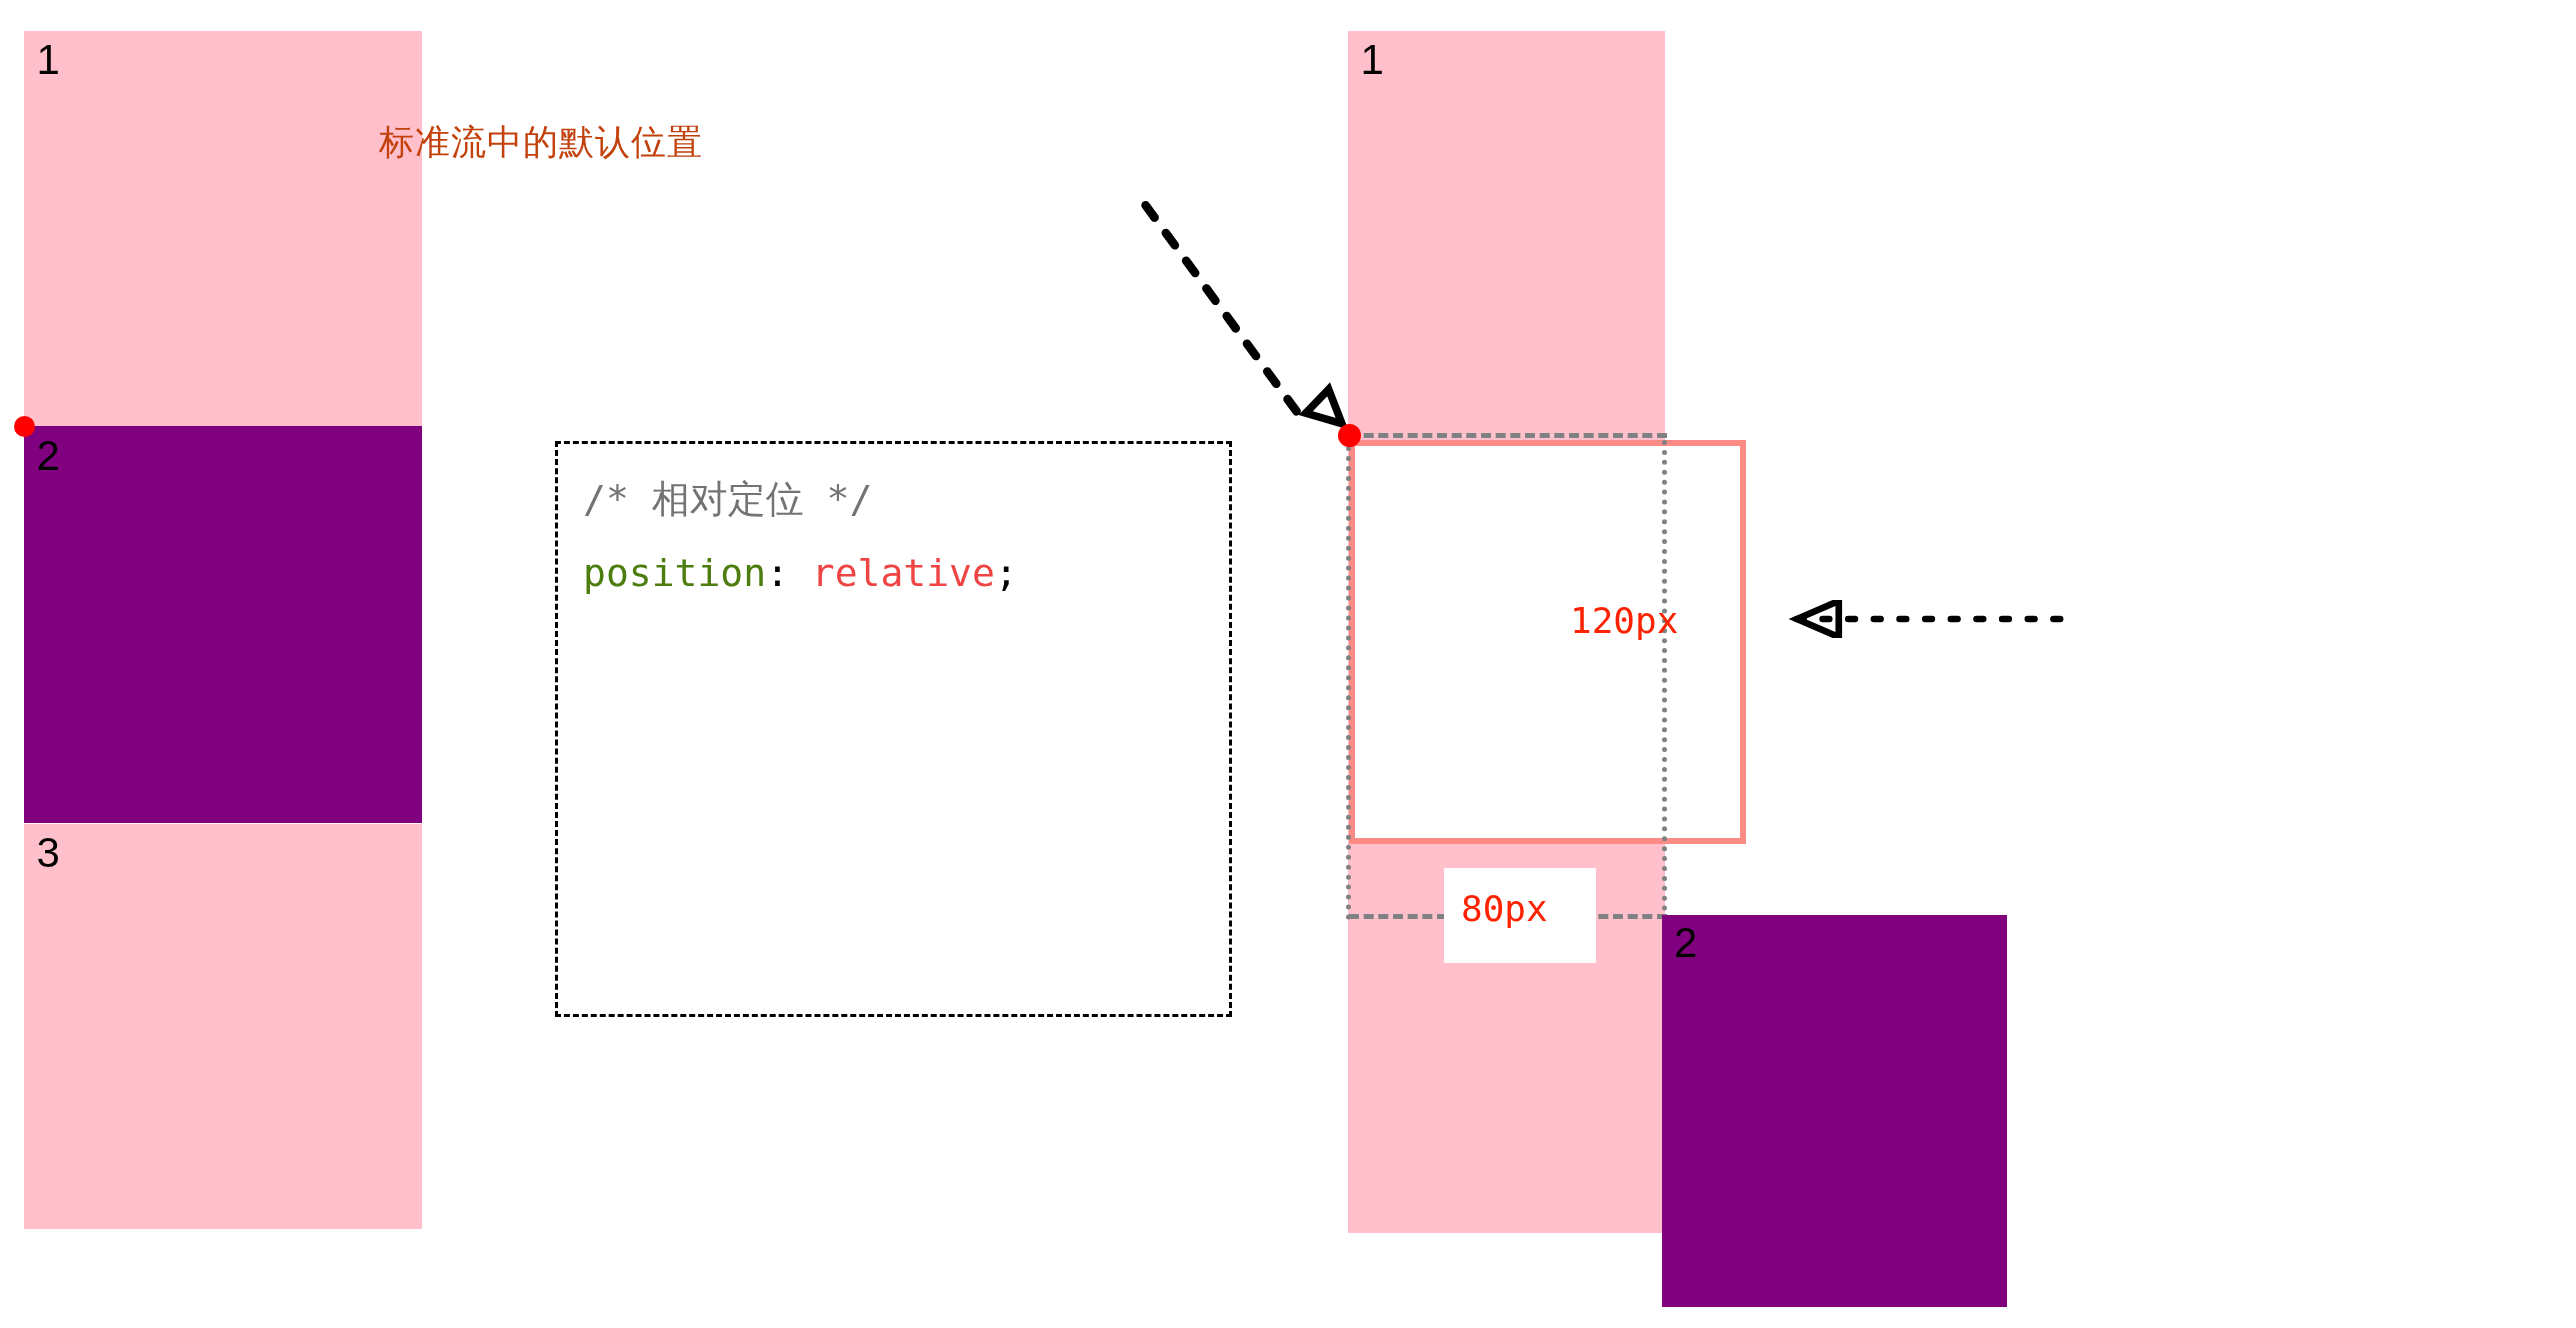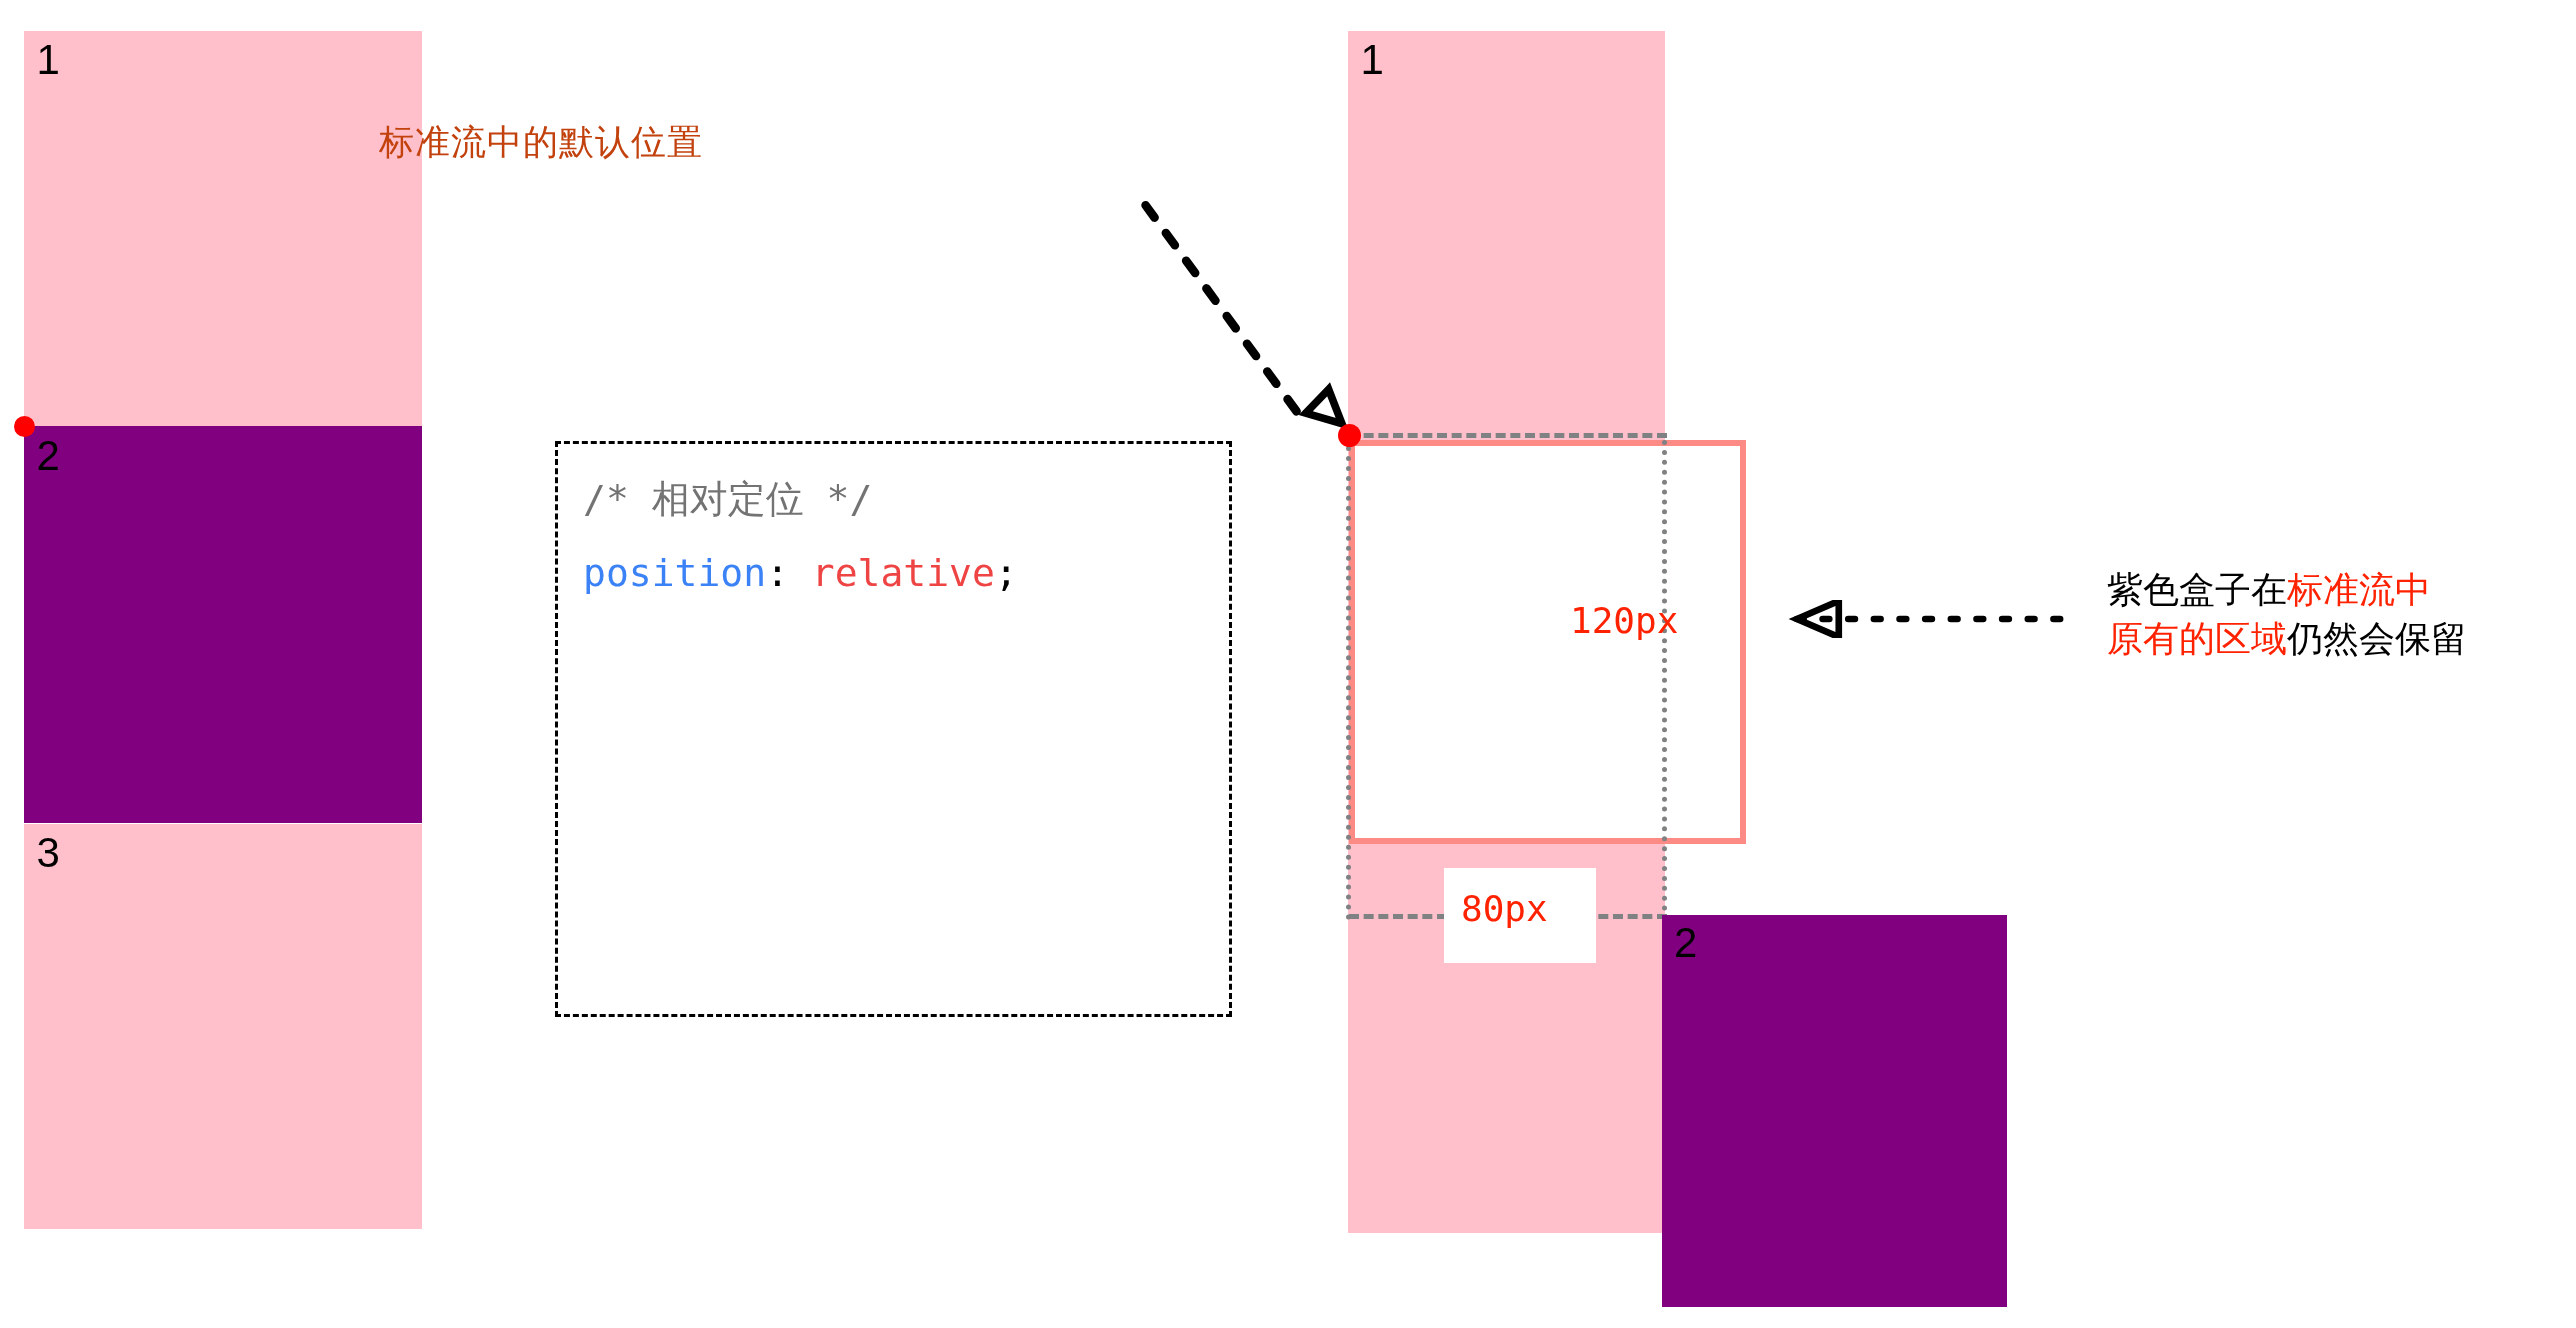--- a/index.html
+++ b/index.html
@@ -41,21 +41,21 @@
     border:3.8px dashed #000000;
     background:#ffffff;
     padding:36px 0 0 25px;
   }
   .code-line{
     font-family:"DejaVu Sans Mono","Liberation Mono",monospace;
     font-size:38px;line-height:1.0;white-space:pre;margin-bottom:36px;
     color:#000;
   }
   .c-comment{color:#737373;}
-  .c-prop{color:#3b82f6;}
+  .c-prop{color:#4d7c0f;}
   .c-colon{color:#000000;}
   .c-kw{color:#ef4444;}
   .c-val{color:#0e8a5f;}
   .c-semi{color:#000000;}
 
   
   #ann-top-text{
     position:absolute;left:379px;top:119px;
     font-size:35px;color:#c2410c;letter-spacing:1px;
     white-space:nowrap;
@@ -165,19 +165,15 @@
   <div id="dim-80-chip"></div>
   <div id="dim-80-label">80px</div>
 
   <div id="r-purple"></div>
   <span class="num" id="r-num2">2</span>
 
   <svg id="ann-right-arrow" viewBox="0 0 355 40">
     <path d="M 48 20 L 340 20" stroke="#000000" stroke-width="7" fill="none" stroke-dasharray="7 20" stroke-linecap="round"></path>
     <path d="M 48 20 L 92 1 L 92 39 Z" stroke="#000000" stroke-width="7" fill="none" stroke-linejoin="miter"></path>
   </svg>
-  <div id="ann-right-text">
-    <div><span>紫色盒子在</span><span class="hl-red">标准流中</span></div>
-    <div><span class="hl-red">原有的区域</span><span>仍然会保留</span></div>
-  </div>
 
 </div>
 
 
 </body></html>

